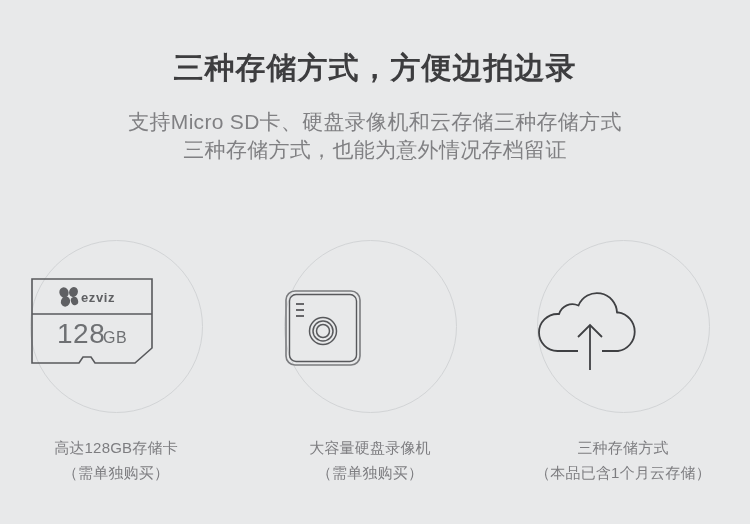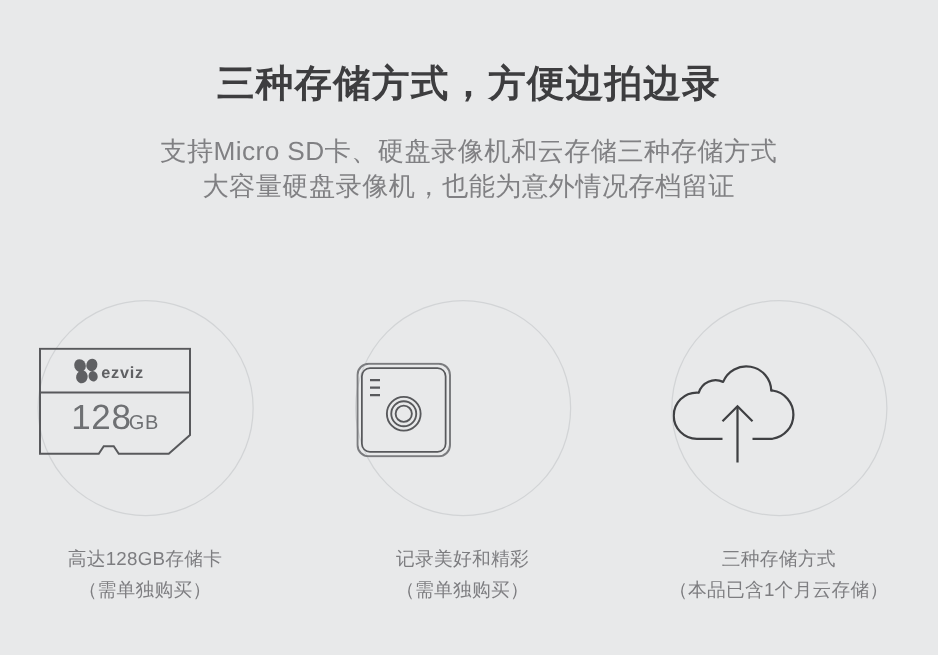--- a/index.html
+++ b/index.html
@@ -127,21 +127,21 @@
 </style>
 </head>
 <body>
 
 <div class="page">
 
   <div class="heading">
     <div class="title">三种存储方式，方便边拍边录</div>
     <div class="subtitle">
       <span class="caption-line">支持Micro SD卡、硬盘录像机和云存储三种存储方式</span>
-      <span class="caption-line">大容量硬盘录像机，也能为意外情况存档留证</span>
+      <span class="caption-line">三种存储方式，也能为意外情况存档留证</span>
     </div>
   </div>
 
   <div class="features">
 
     <div class="feature feature-1">
       <div class="circle">
         <div class="icon-wrap">
           <svg class="sd-svg" width="122" height="100" viewBox="0 0 122 100" fill="none" xmlns="http://www.w3.org/2000/svg">
 
@@ -185,21 +185,21 @@
 
             <g fill="none" stroke="#58595c">
               <circle cx="38" cy="41" r="13.5" stroke-width="1.5"></circle>
               <circle cx="38" cy="41" r="10" stroke-width="1.5"></circle>
               <circle cx="38" cy="41" r="6.5" stroke-width="1.5"></circle>
             </g>
           </svg>
         </div>
       </div>
       <div class="caption">
-        <span class="caption-line">记录美好和精彩</span>
+        <span class="caption-line">大容量硬盘录像机</span>
         <span class="caption-line">（需单独购买）</span>
       </div>
     </div>
 
     <div class="feature feature-3">
       <div class="circle">
         <div class="icon-wrap">
           <svg width="104" height="90" viewBox="0 0 104 90" fill="none" xmlns="http://www.w3.org/2000/svg">
 
             <path d="M40 68 H19.5 A18.5 18.5 0 0 1 19.5 31 A6 6 0 0 1 21 31.2

